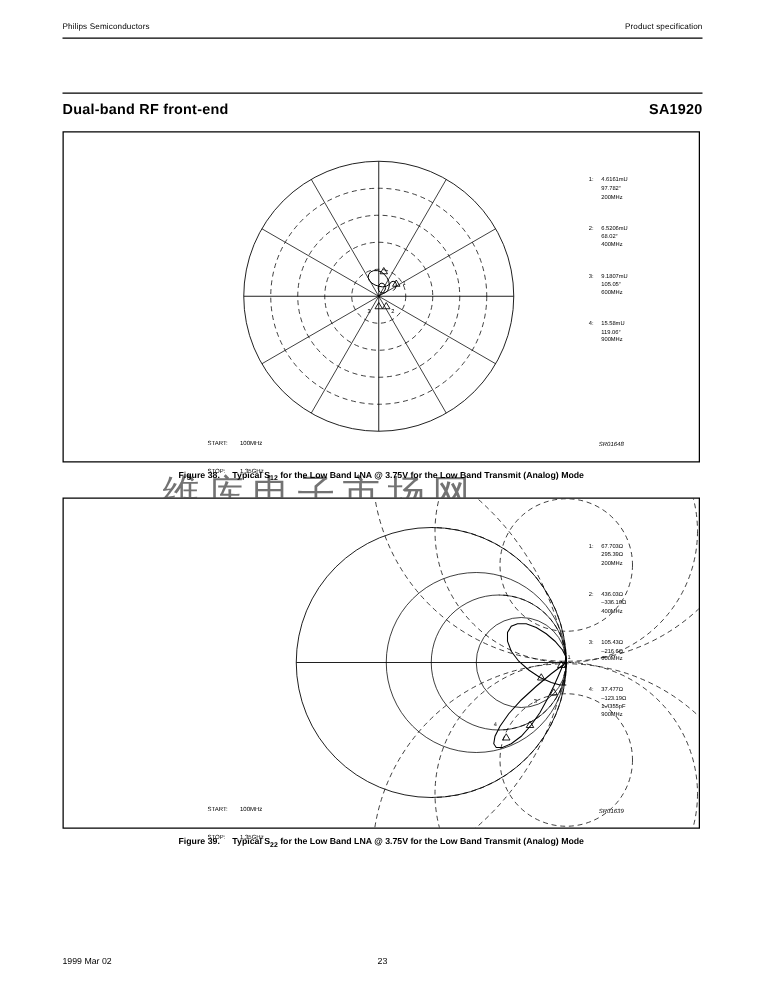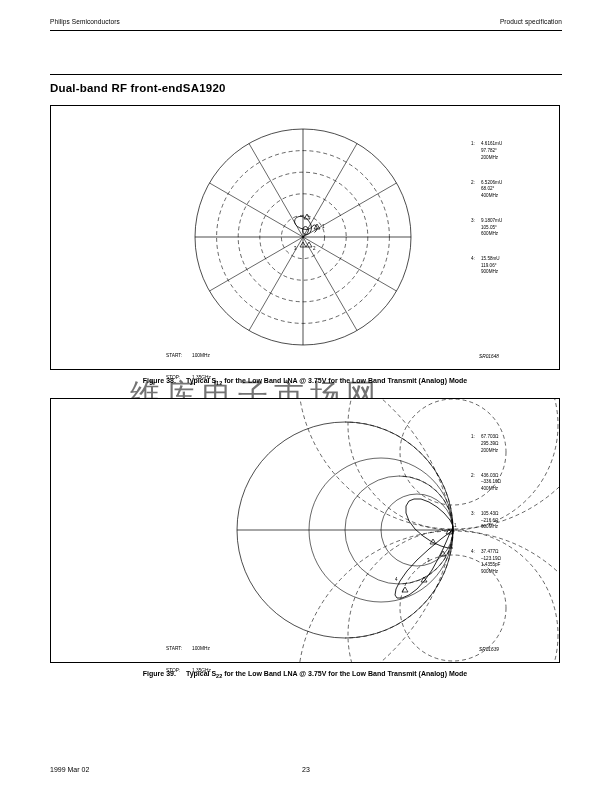--- a/index.html
+++ b/index.html
@@ -41,21 +41,21 @@
     background: #000;
   }
   #rule-top { top: 30px; }
   #rule-bot { top: 74px; }
   .title-row {
     position: absolute;
     left: 50px;
     top: 48px;
     width: 512px;
     display: flex;
-    justify-content: flex-start;
+    justify-content: space-between;
     align-items: baseline;
   }
   .doc-title {
     font-size: 11.5px;
     font-weight: bold;
     letter-spacing: 0.2px;
   }
   .doc-part {
     font-size: 11.5px;
     font-weight: bold;

